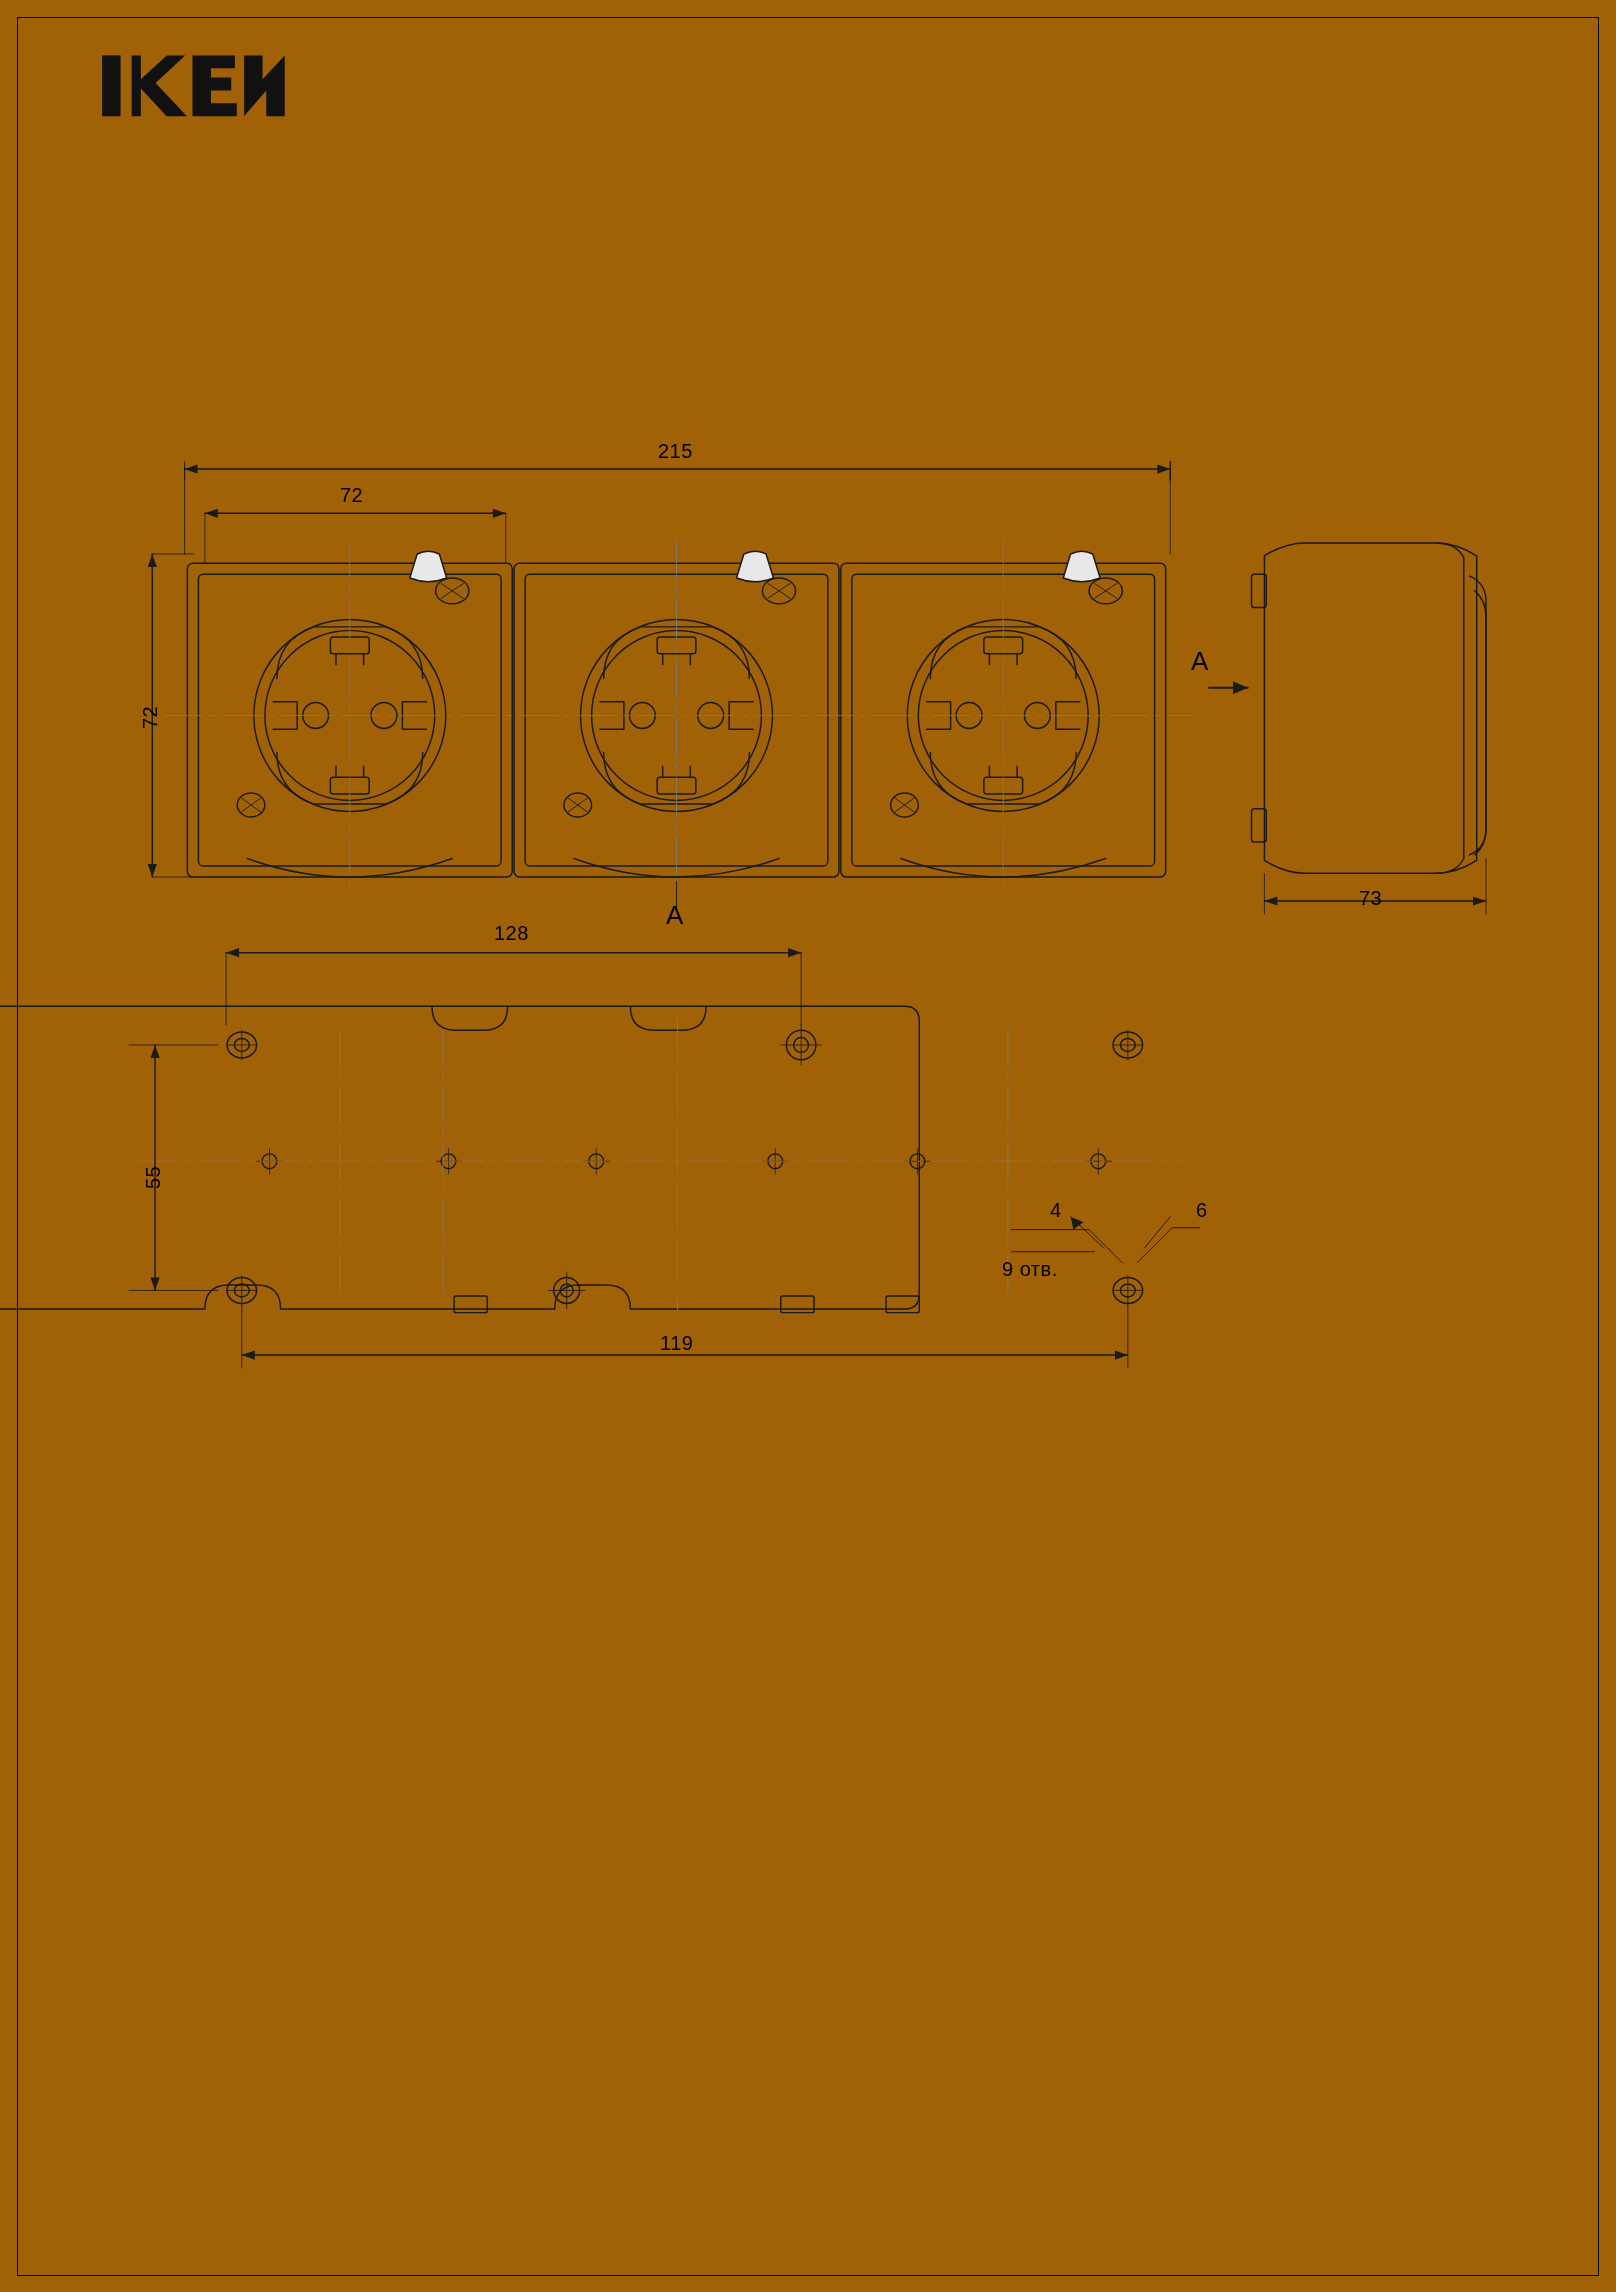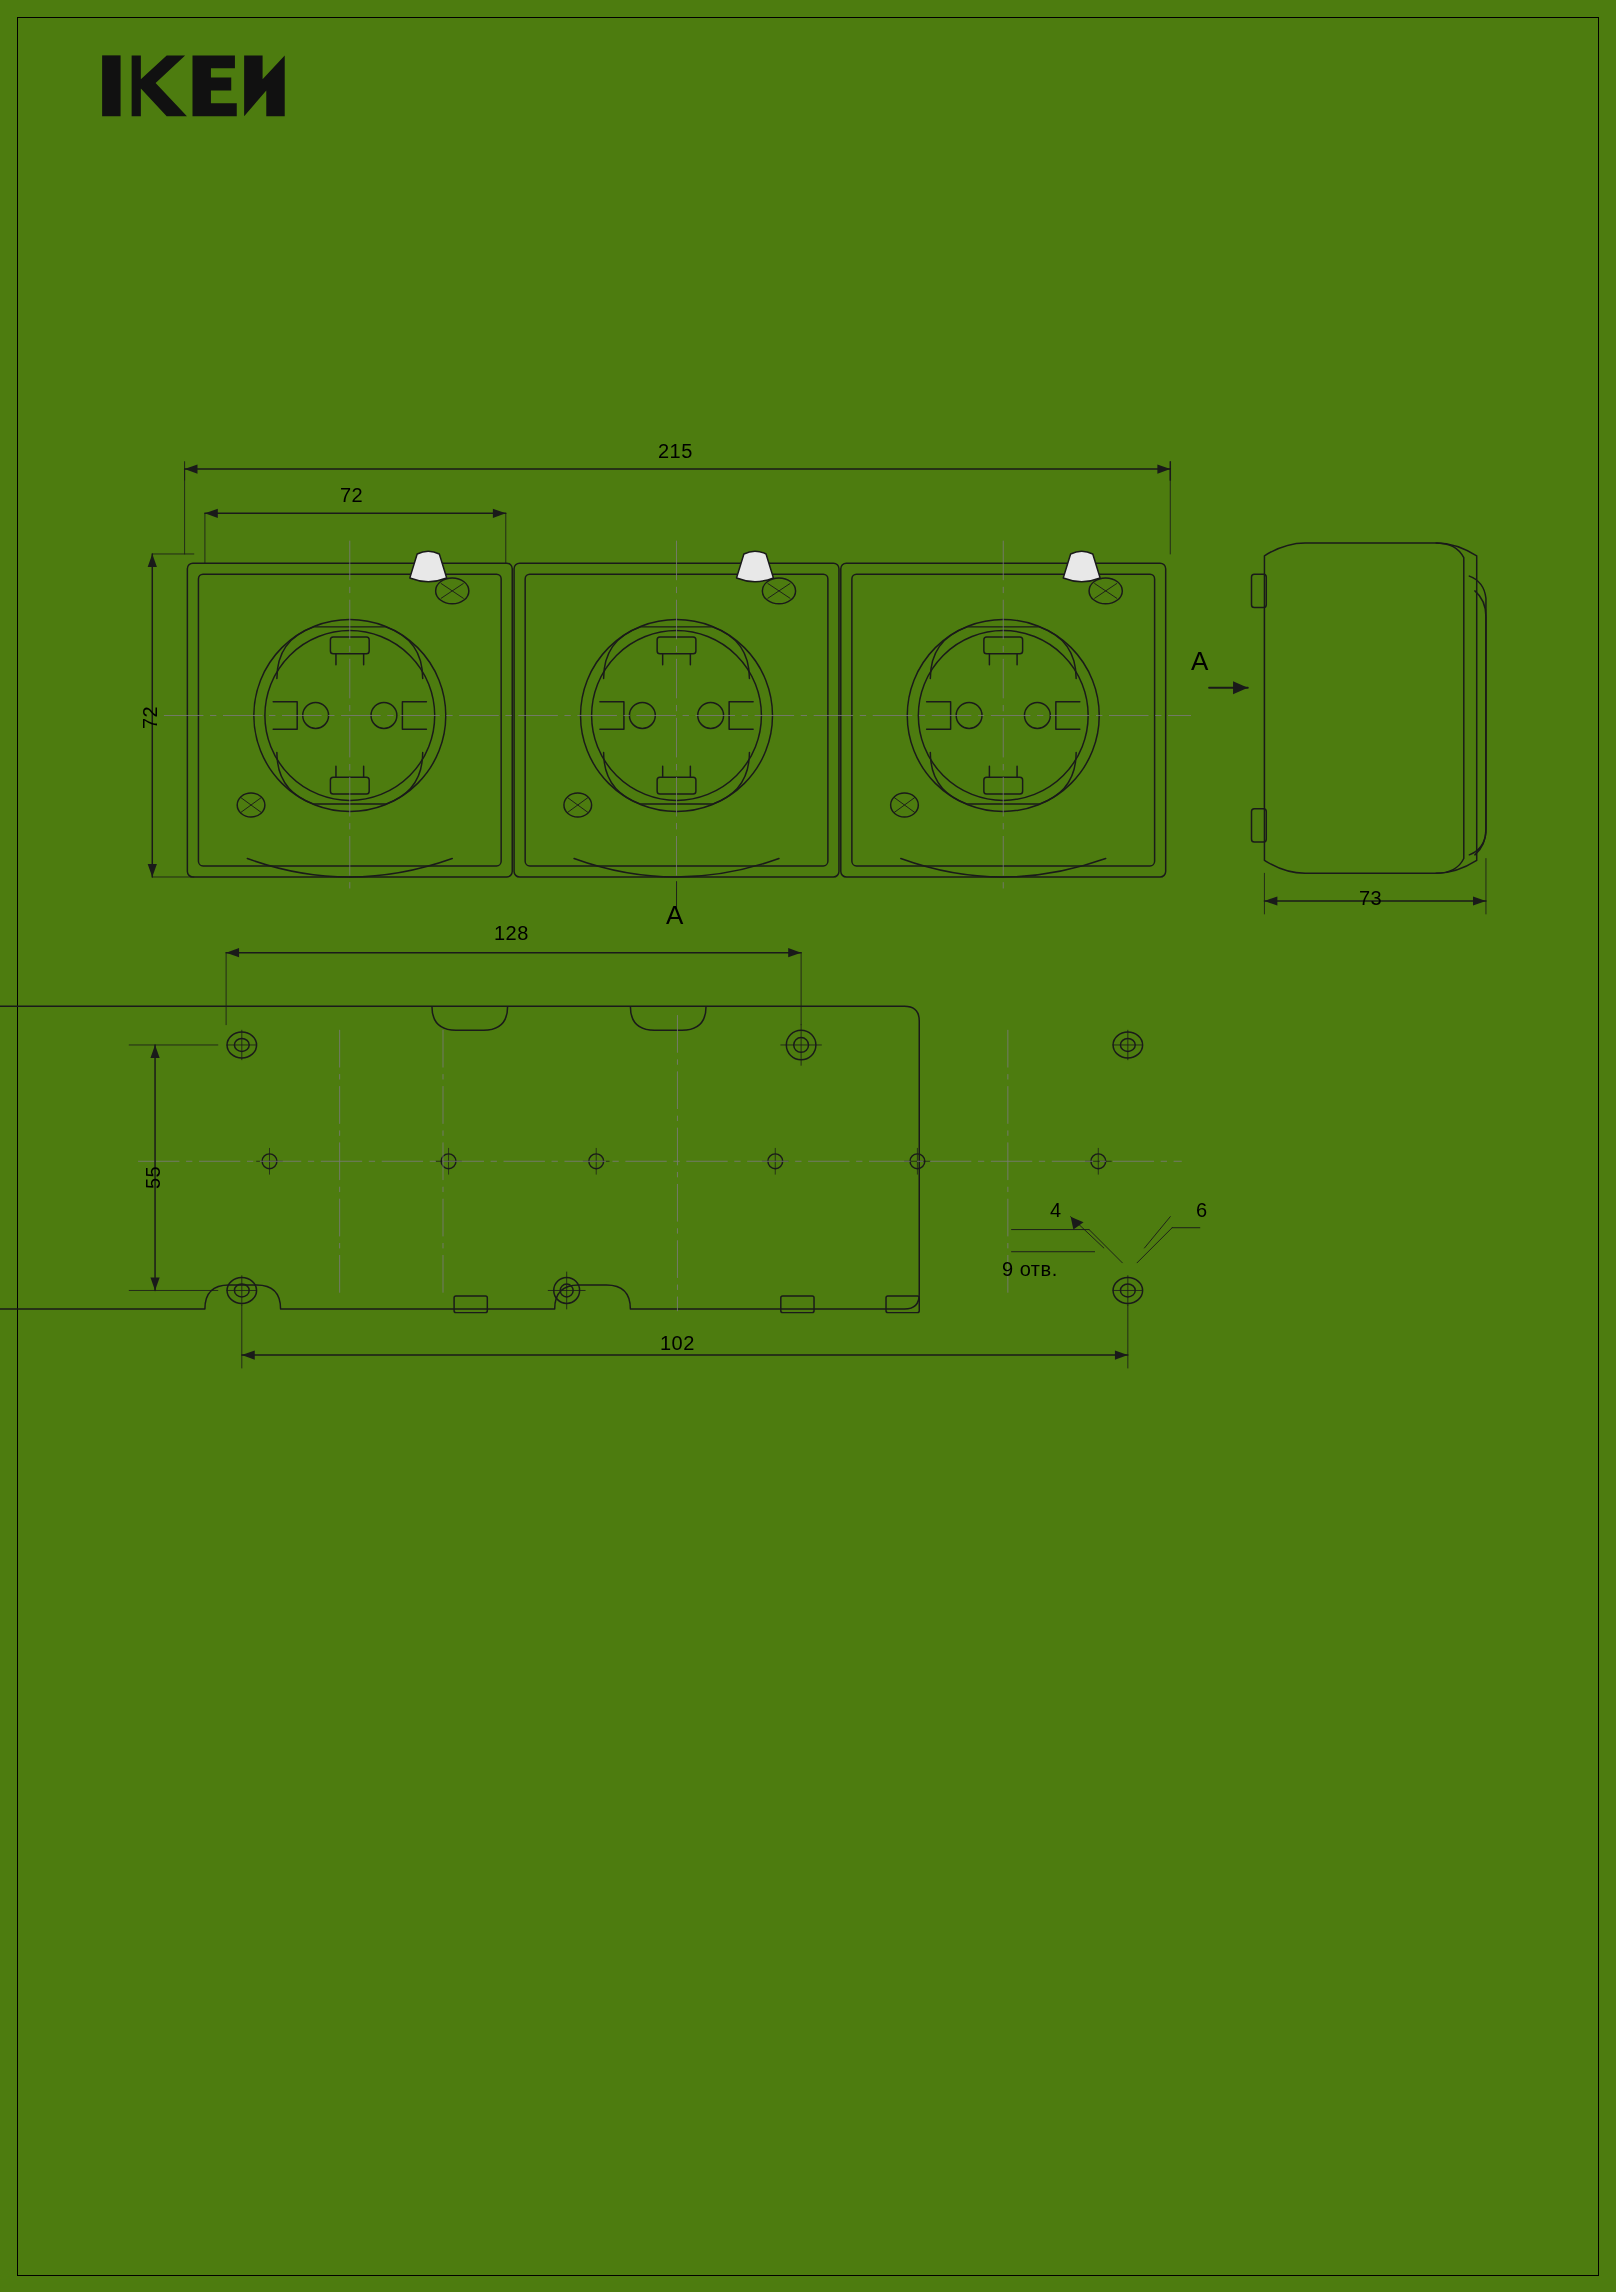--- a/index.html
+++ b/index.html
@@ -8,21 +8,21 @@
     background: #ffffff;
   }
   body {
     font-family: "Liberation Sans", sans-serif;
     color: #000;
   }
   #page {
     position: relative;
     width: 1617px;
     height: 2293px;
-    background: #4d7c0f;
+    background: #a16207;
     overflow: hidden;
   }
   .frame {
     position: absolute;
     left: 16.6px;
     top: 16.6px;
     width: 1582px;
     height: 2259px;
     border: 1.8px solid #000;
     box-sizing: border-box;
@@ -294,21 +294,21 @@
   <div class="letter" style="left:666px; top:900px;">A</div>
 
   <div class="letter" style="left:1191px; top:646px;">A</div>
 
   <div class="dim-label" style="left:1359px; top:888px;">73</div>
 
   <div class="dim-label" style="left:494px; top:923px;">128</div>
 
   <div class="dim-label vert" style="left:143px; top:1189px;">55</div>
 
-  <div class="dim-label" style="left:660px; top:1333px;">102</div>
+  <div class="dim-label" style="left:660px; top:1333px;">119</div>
 
   <div class="dim-label" style="left:1050px; top:1200px;">4</div>
 
   <div class="dim-label" style="left:1196px; top:1200px;">6</div>
 
   <div class="dim-label" style="left:1002px; top:1259px;">9 отв.</div>
 
 </div>
 
 

